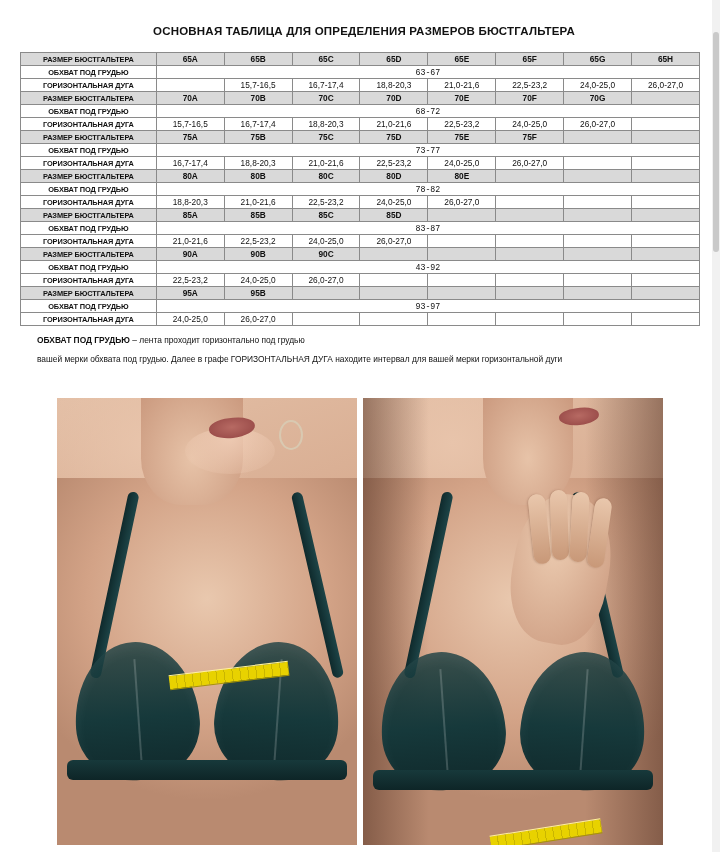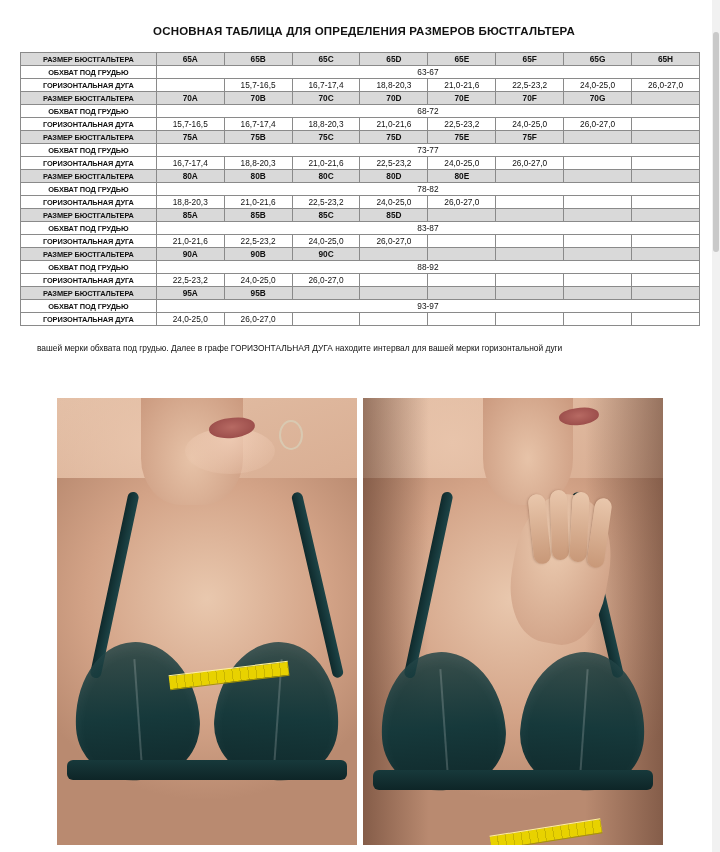--- a/index.html
+++ b/index.html
@@ -86,20 +86,21 @@
     font-weight: bold;
   }
   tr.row-arc td {
     background: #ffffff;
   }
   tr.row-arc td.label {
     font-weight: bold;
   }
   td.wide {
     font-weight: normal;
+    font-family: Liberation Mono, monospace;
   }
 
   .notes {
     margin: 9px auto 0 auto;
     width: 646px;
     font-size: 8.4px;
     line-height: 11.4px;
     color: #111;
     text-align: left;
   }
@@ -440,21 +441,21 @@
         <td>90C</td>
         <td></td>
         <td></td>
         <td></td>
         <td></td>
         <td></td>
       </tr>
 
       <tr class="row-under">
         <td class="label">ОБХВАТ ПОД ГРУДЬЮ</td>
-        <td class="wide" colspan="8">88-92</td>
+        <td class="wide" colspan="8">43-92</td>
       </tr>
       <tr class="row-arc">
         <td class="label">ГОРИЗОНТАЛЬНАЯ ДУГА</td>
         <td>22,5-23,2</td>
         <td>24,0-25,0</td>
         <td>26,0-27,0</td>
         <td></td>
         <td></td>
         <td></td>
         <td></td>
@@ -484,20 +485,21 @@
         <td></td>
         <td></td>
         <td></td>
         <td></td>
         <td></td>
       </tr>
     </tbody>
   </table>
 
   <div class="notes">
+    <p><span class="b">ОБХВАТ ПОД ГРУДЬЮ</span><span> – лента проходит горизонтально под грудью</span></p>
     <div class="gap"></div>
     <p>вашей мерки обхвата под грудью. Далее в графе ГОРИЗОНТАЛЬНАЯ ДУГА находите интервал для вашей мерки горизонтальной дуги</p>
   </div>
 
   <div id="photos">
 
     <div class="photo">
       <div class="skin-bg"></div>
       <div class="torso"></div>
       <div class="neck"></div>

